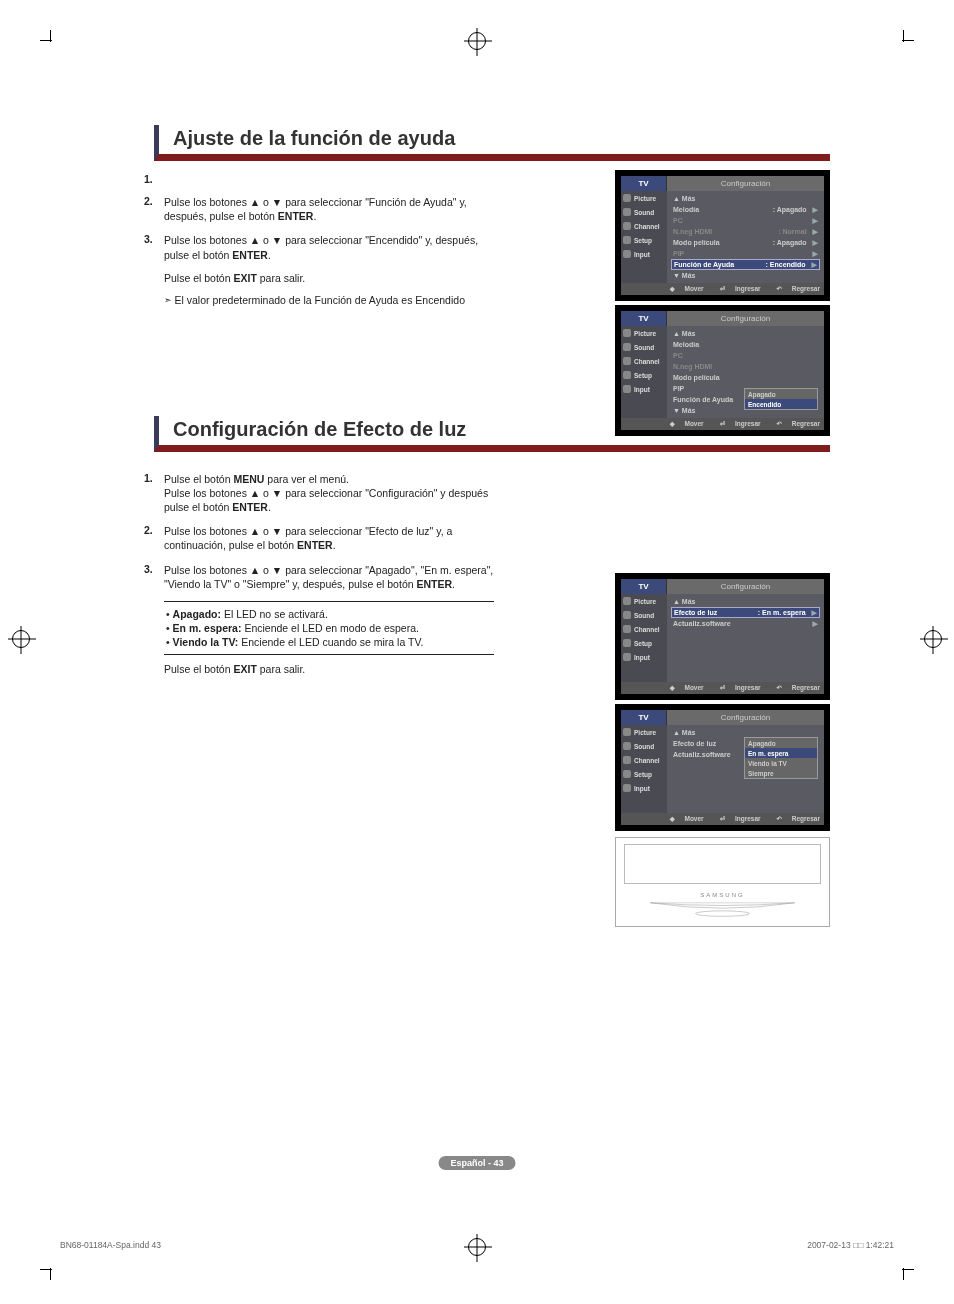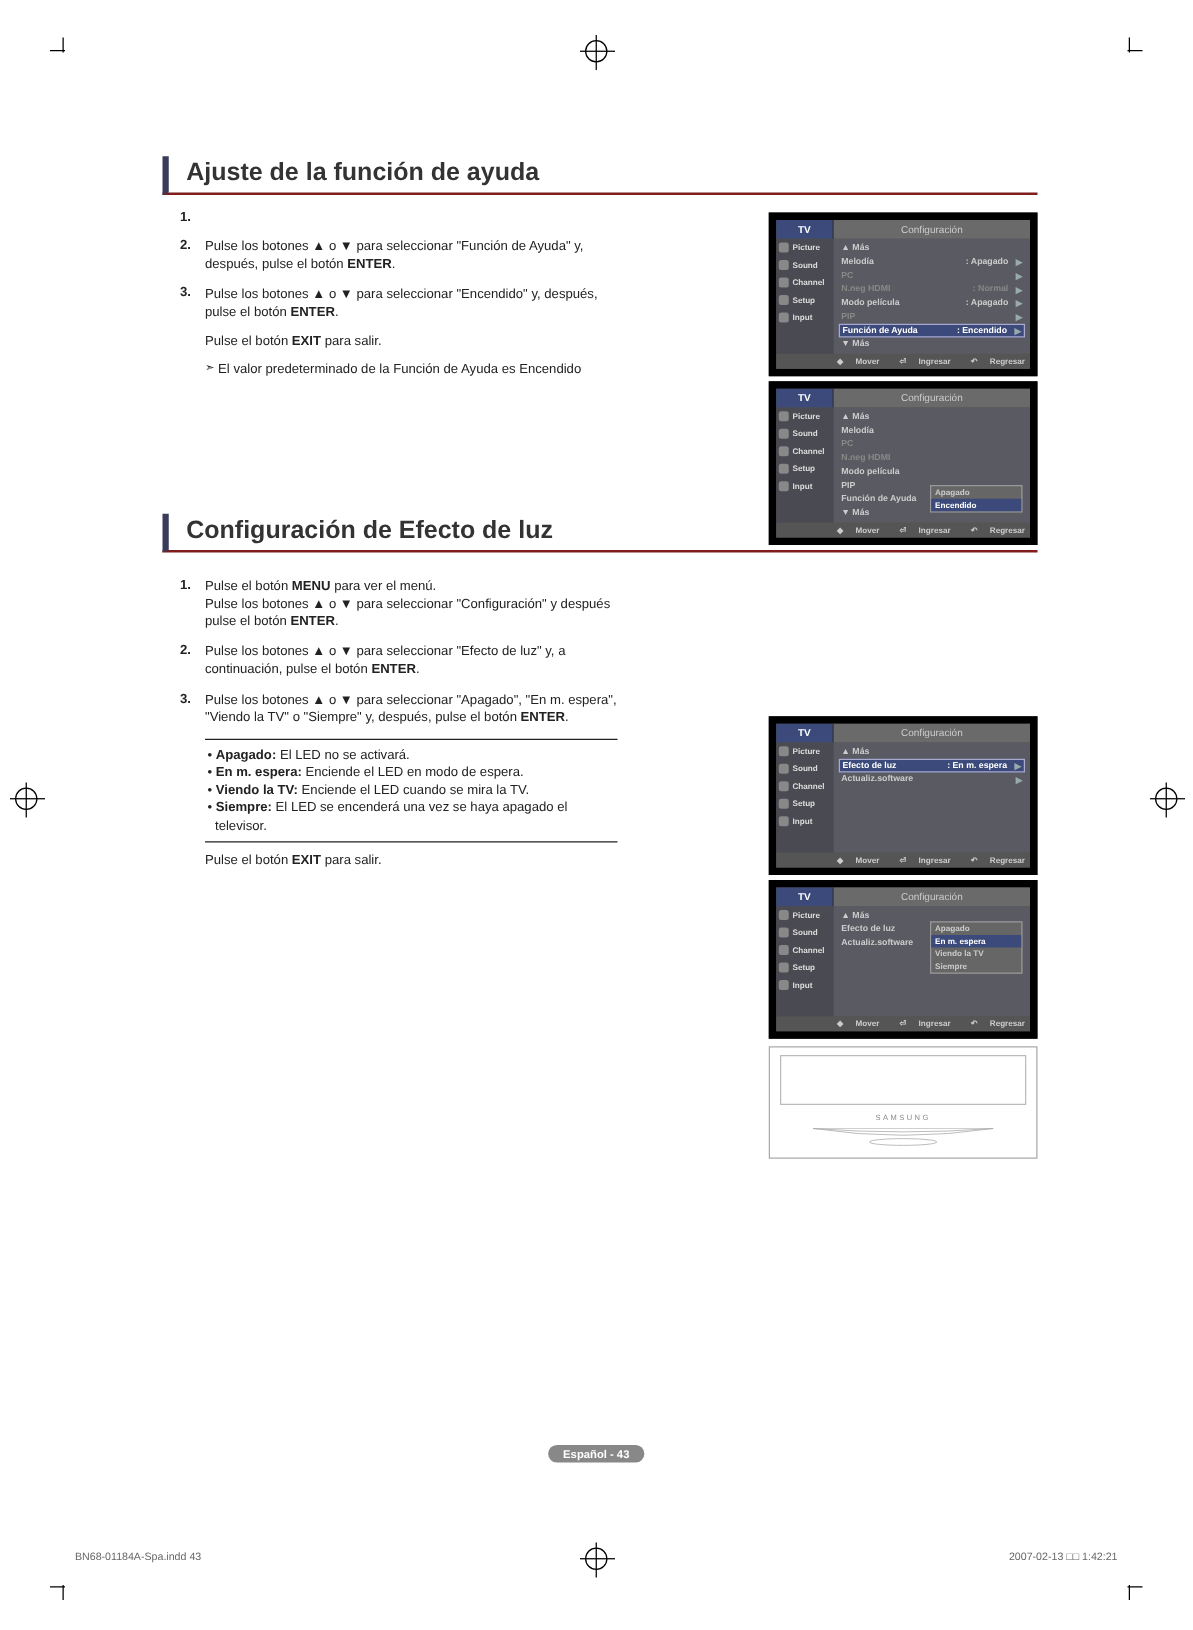--- a/index.html
+++ b/index.html
@@ -16,21 +16,21 @@
   .crop.br::before { bottom:0; right:10px; width:1px; height:12px; }
   .crop.br::after  { bottom:10px; right:0; width:12px; height:1px; }
   .reg { position:absolute; width:18px; height:18px; border:1px solid #000; border-radius:50%; }
   .reg::before, .reg::after { content:""; position:absolute; background:#000; }
   .reg::before { left:50%; top:-5px; width:1px; height:28px; transform:translateX(-50%); }
   .reg::after  { top:50%; left:-5px; height:1px; width:28px; transform:translateY(-50%); }
 
   .content { position:absolute; top:85px; left:70px; width:700px; }
 
   .section { margin-bottom: 60px; }
-  .section-title-wrap { border-left:5px solid #3a3a5a; padding-left:14px; border-bottom:2px solid #7f1d1d; margin-bottom:12px; }
+  .section-title-wrap { border-left:5px solid #3a3a5a; padding-left:14px; border-bottom:7px solid #7f1d1d; margin-bottom:12px;margin-left:24px; }
   .section-title { font-size:20px; font-weight:bold; color:#333; padding:2px 0 4px; }
   .intro { font-size:11px; margin:6px 0 8px 14px; }
   ol.steps { list-style:none; margin-left:14px; font-size:10.5px; }
   ol.steps li { margin-bottom:10px; display:flex; }
   ol.steps li .num { font-weight:bold; width:20px; flex:none; }
   ol.steps li .body { flex:1; max-width:340px; line-height:1.35; }
   .notebox { font-size:10.5px; margin-left:34px; margin-top:4px; max-width:340px; }
   .opts { border-top:1px solid #222; border-bottom:1px solid #222; padding:5px 0; margin:8px 0 8px 34px; font-size:10.5px; max-width:330px; }
   .opts div { padding-left:8px; text-indent:-6px; line-height:1.35; }
   .chev { font-size:9px; vertical-align:1px; }
@@ -263,21 +263,20 @@
           </li>
         <li>
             <span class="num">3.</span>
             <span class="body">Pulse los botones ▲ o ▼ para seleccionar "Apagado", "En m. espera", "Viendo la TV" o "Siempre" y, después, pulse el botón <b>ENTER</b>.</span>
           </li>
       </ol>
       <div class="opts">
         <div>• <b>Apagado:</b> El LED no se activará.</div>
         <div>• <b>En m. espera:</b> Enciende el LED en modo de espera.</div>
         <div>• <b>Viendo la TV:</b> Enciende el LED cuando se mira la TV.</div>
-        <div>• <b>Siempre:</b> El LED se encenderá una vez se haya apagado el televisor.</div>
       </div>
       <div class="notebox">Pulse el botón <b>EXIT</b> para salir.</div>
     </div>
 
     <div class="osd-stack" style="top:448px; left:485px; position:absolute;">
       <div class="osd">
         <div class="osd-header">
             <div class="osd-tv">TV</div>
             <div class="osd-title">Configuración</div>
           </div>

